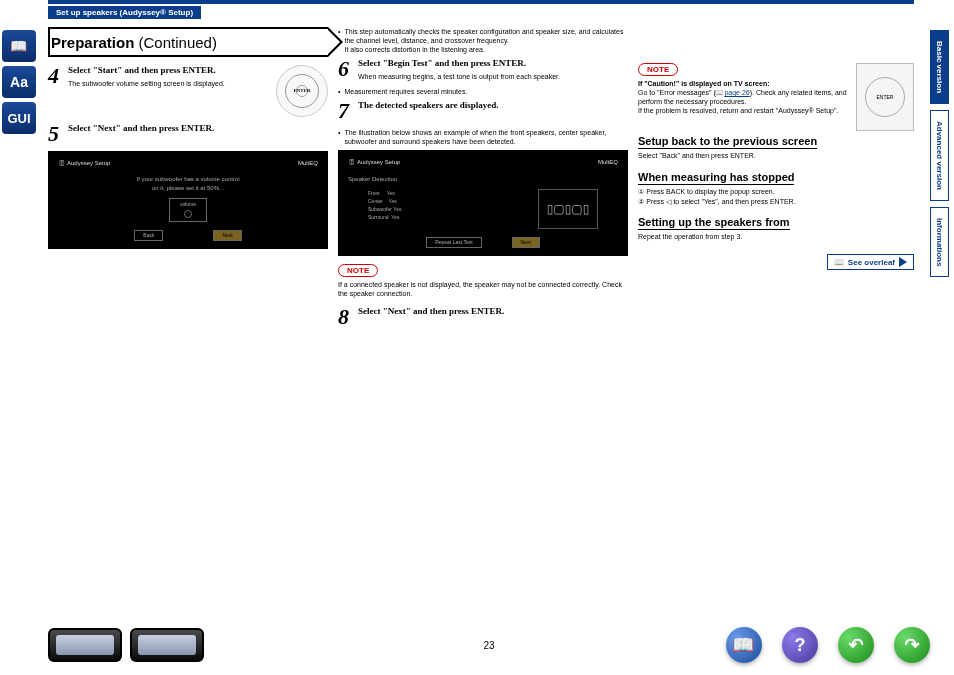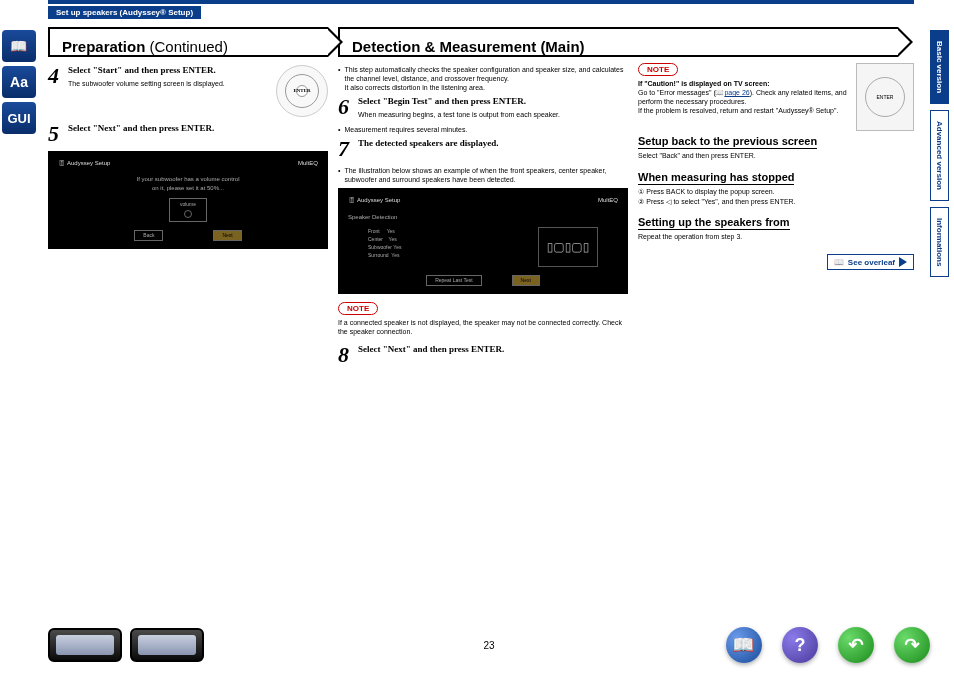--- a/index.html
+++ b/index.html
@@ -10,21 +10,21 @@
 .left-tabs{position:absolute;left:2px;top:30px;width:38px}
 .ltab{width:34px;height:32px;background:linear-gradient(#1a4a9a,#0a2d6a);border-radius:4px;margin-bottom:4px;display:flex;align-items:center;justify-content:center;color:#fff;font-size:14px;font-weight:bold}
 .right-tabs{position:absolute;right:4px;top:30px;width:20px}
 .rtab{writing-mode:vertical-rl;font-size:8px;font-weight:bold;padding:10px 4px;border:1px solid #0a3d8a;margin-bottom:6px;text-align:center}
 .rtab.active{background:#0a3d8a;color:#fff}
 .rtab.inactive{color:#0a3d8a;background:#fff}
 .page{display:flex;padding:4px 40px 0 48px;gap:10px}
 .col1{width:280px}
 .col2{width:290px}
 .col3{flex:1}
-.arrow-head{position:relative;border-top:2px solid #000;border-bottom:2px solid #000;border-left:2px solid #000;height:30px;display:flex;align-items:flex-end;padding-left:12px;margin-bottom:8px}
+.arrow-head{position:relative;border-top:2px solid #000;border-bottom:2px solid #000;border-left:2px solid #000;height:30px;display:flex;align-items:center;padding-left:1px;margin-bottom:8px}
 .arrow-head:after{content:"";position:absolute;right:-15px;top:-2px;width:0;height:0;border-top:15px solid transparent;border-bottom:15px solid transparent;border-left:15px solid #000}
 .arrow-head:before{content:"";position:absolute;right:-12px;top:0;width:0;height:0;border-top:13px solid transparent;border-bottom:13px solid transparent;border-left:13px solid #fff;z-index:1}
 .arrow-title{font-family:"Arial Narrow",Arial;font-size:15px;font-weight:bold}
 .arrow-sub{font-weight:normal}
 .step{display:flex;gap:6px;margin-bottom:6px}
 .stepnum{font-family:"Times New Roman",serif;font-size:22px;font-weight:bold;font-style:italic;line-height:1;min-width:14px}
 .steptxt{flex:1;font-family:"Times New Roman",serif;font-size:9px;font-weight:bold;line-height:1.3}
 .stepdesc{font-family:Arial;font-size:7px;font-weight:normal;margin-top:2px;line-height:1.3}
 .remote{float:right;width:52px;height:52px;border:1px solid #ccc;border-radius:50%;margin-left:4px;display:flex;align-items:center;justify-content:center;position:relative;background:#f8f8f8}
 .remote:before{content:"";width:32px;height:32px;border:1px solid #999;border-radius:50%;position:absolute}
@@ -109,23 +109,20 @@
     <div class="vol-box"><span>volume</span><div style="width:8px;height:8px;border:1px solid #666;border-radius:50%;margin:2px auto"></div></div>
    </div>
    <div class="screen-btns">
     <span class="sbtn">Back</span>
     <span class="sbtn y">Next</span>
    </div>
   </div>
  </div>
 
  <div class="col2">
-  <div class="arrow-head" style="width:560px">
-   <span class="arrow-title">Detection &amp; Measurement (Main)</span>
-  </div>
   <div class="bullet">
         <div><span>This step automatically checks the speaker configuration and speaker size, and calculates the channel level, distance, and crossover frequency.</span><br><span>It also corrects distortion in the listening area.</span></div>
       </div>
   <div class="step">
    <div class="stepnum">6</div>
    <div class="steptxt">
     <span>Select "Begin Test" and then press ENTER.</span>
     <div class="stepdesc">When measuring begins, a test tone is output from each speaker.</div>
    </div>
   </div>

